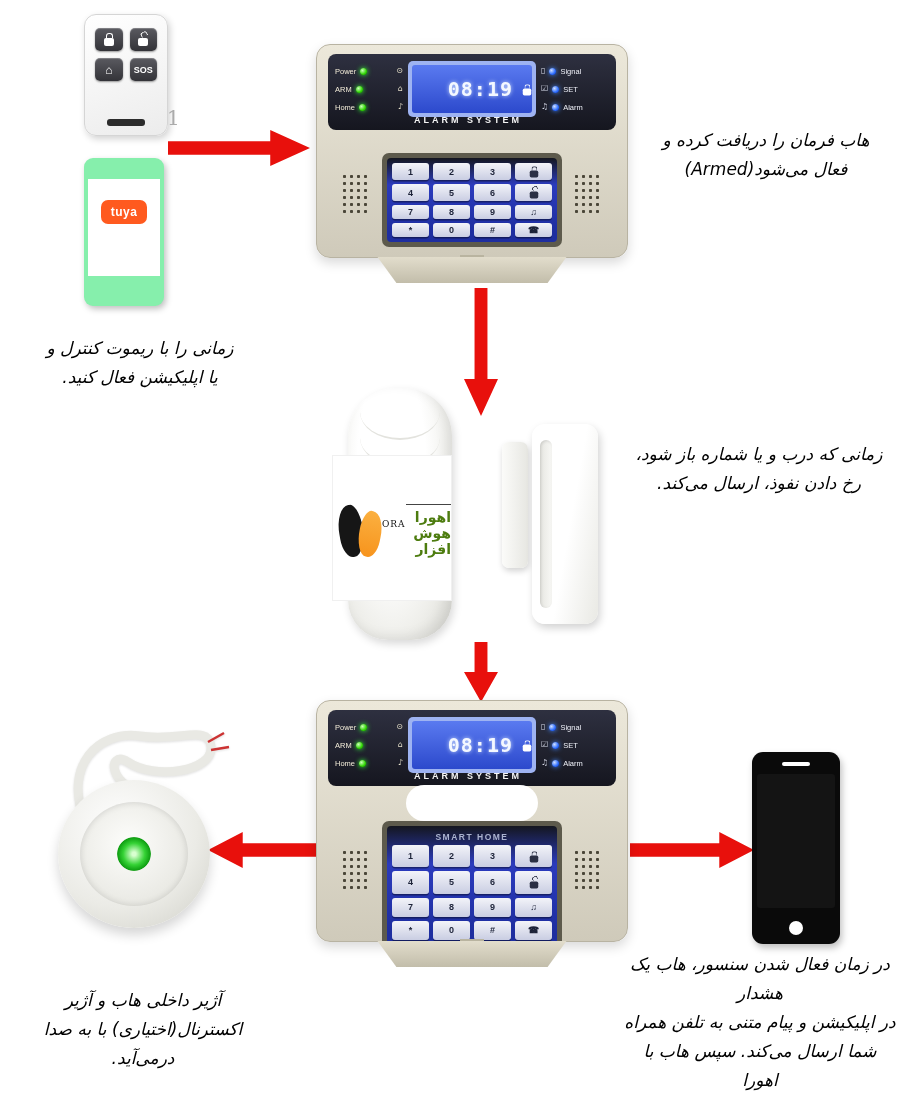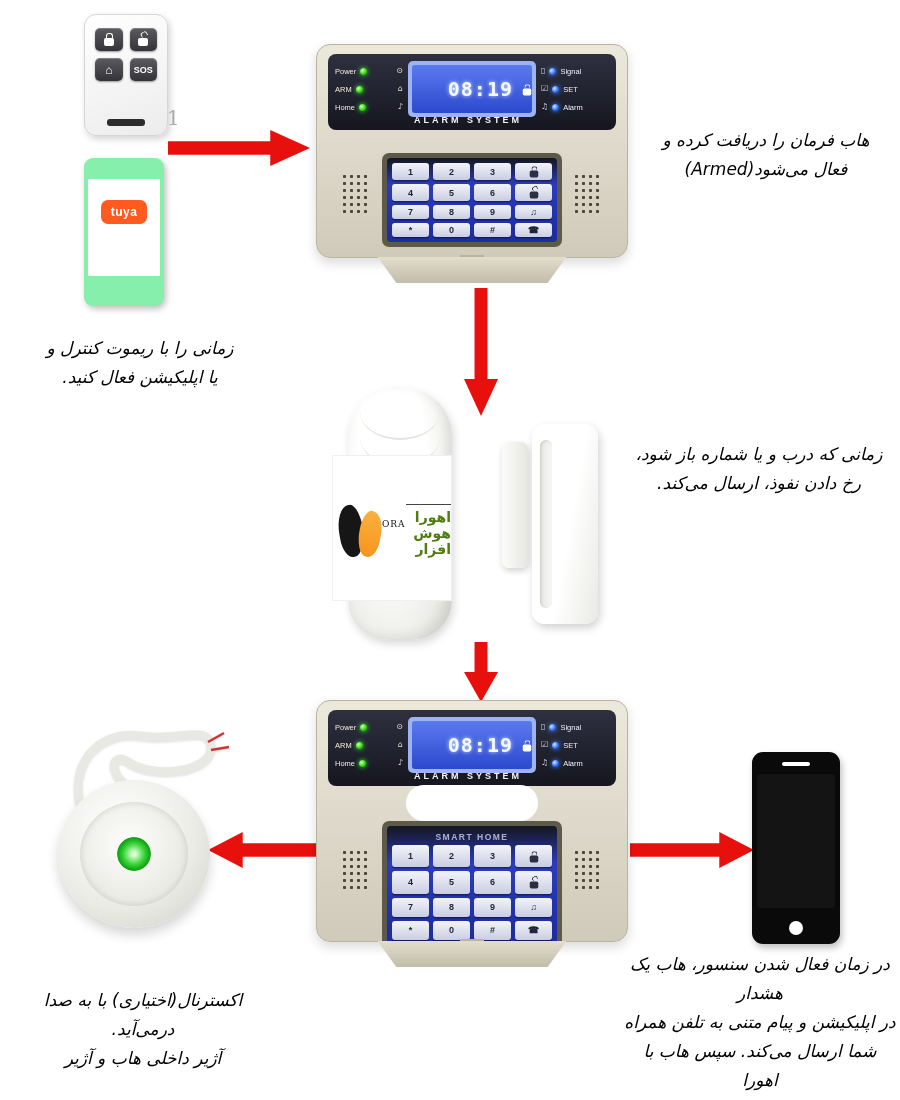--- a/index.html
+++ b/index.html
@@ -357,22 +357,22 @@
     </div>
   </div>
 
   <div class="phone-dark">
     <div class="slit"></div>
     <div class="screen"></div>
     <div class="homebtn"></div>
   </div>
 
   <div class="caption" style="left:12px;top:986px;width:262px;" dir="rtl">
+    <div>آژیر داخلی هاب و آژیر</div>
     <div>اکسترنال(اختیاری) با به صدا درمی‌آید.</div>
-    <div>آژیر داخلی هاب و آژیر</div>
   </div>
   <div class="caption" style="left:624px;top:950px;width:272px;" dir="rtl">
     <div>در زمان فعال شدن سنسور، هاب یک هشدار</div>
     <div>در اپلیکیشن و پیام متنی به تلفن همراه</div>
     <div>شما ارسال می‌کند. سپس هاب با اهورا</div>
     <div>تلفن از پیش تعیین‌شده، تماس می‌گیرد.</div>
   </div>
 
 </div>
 

